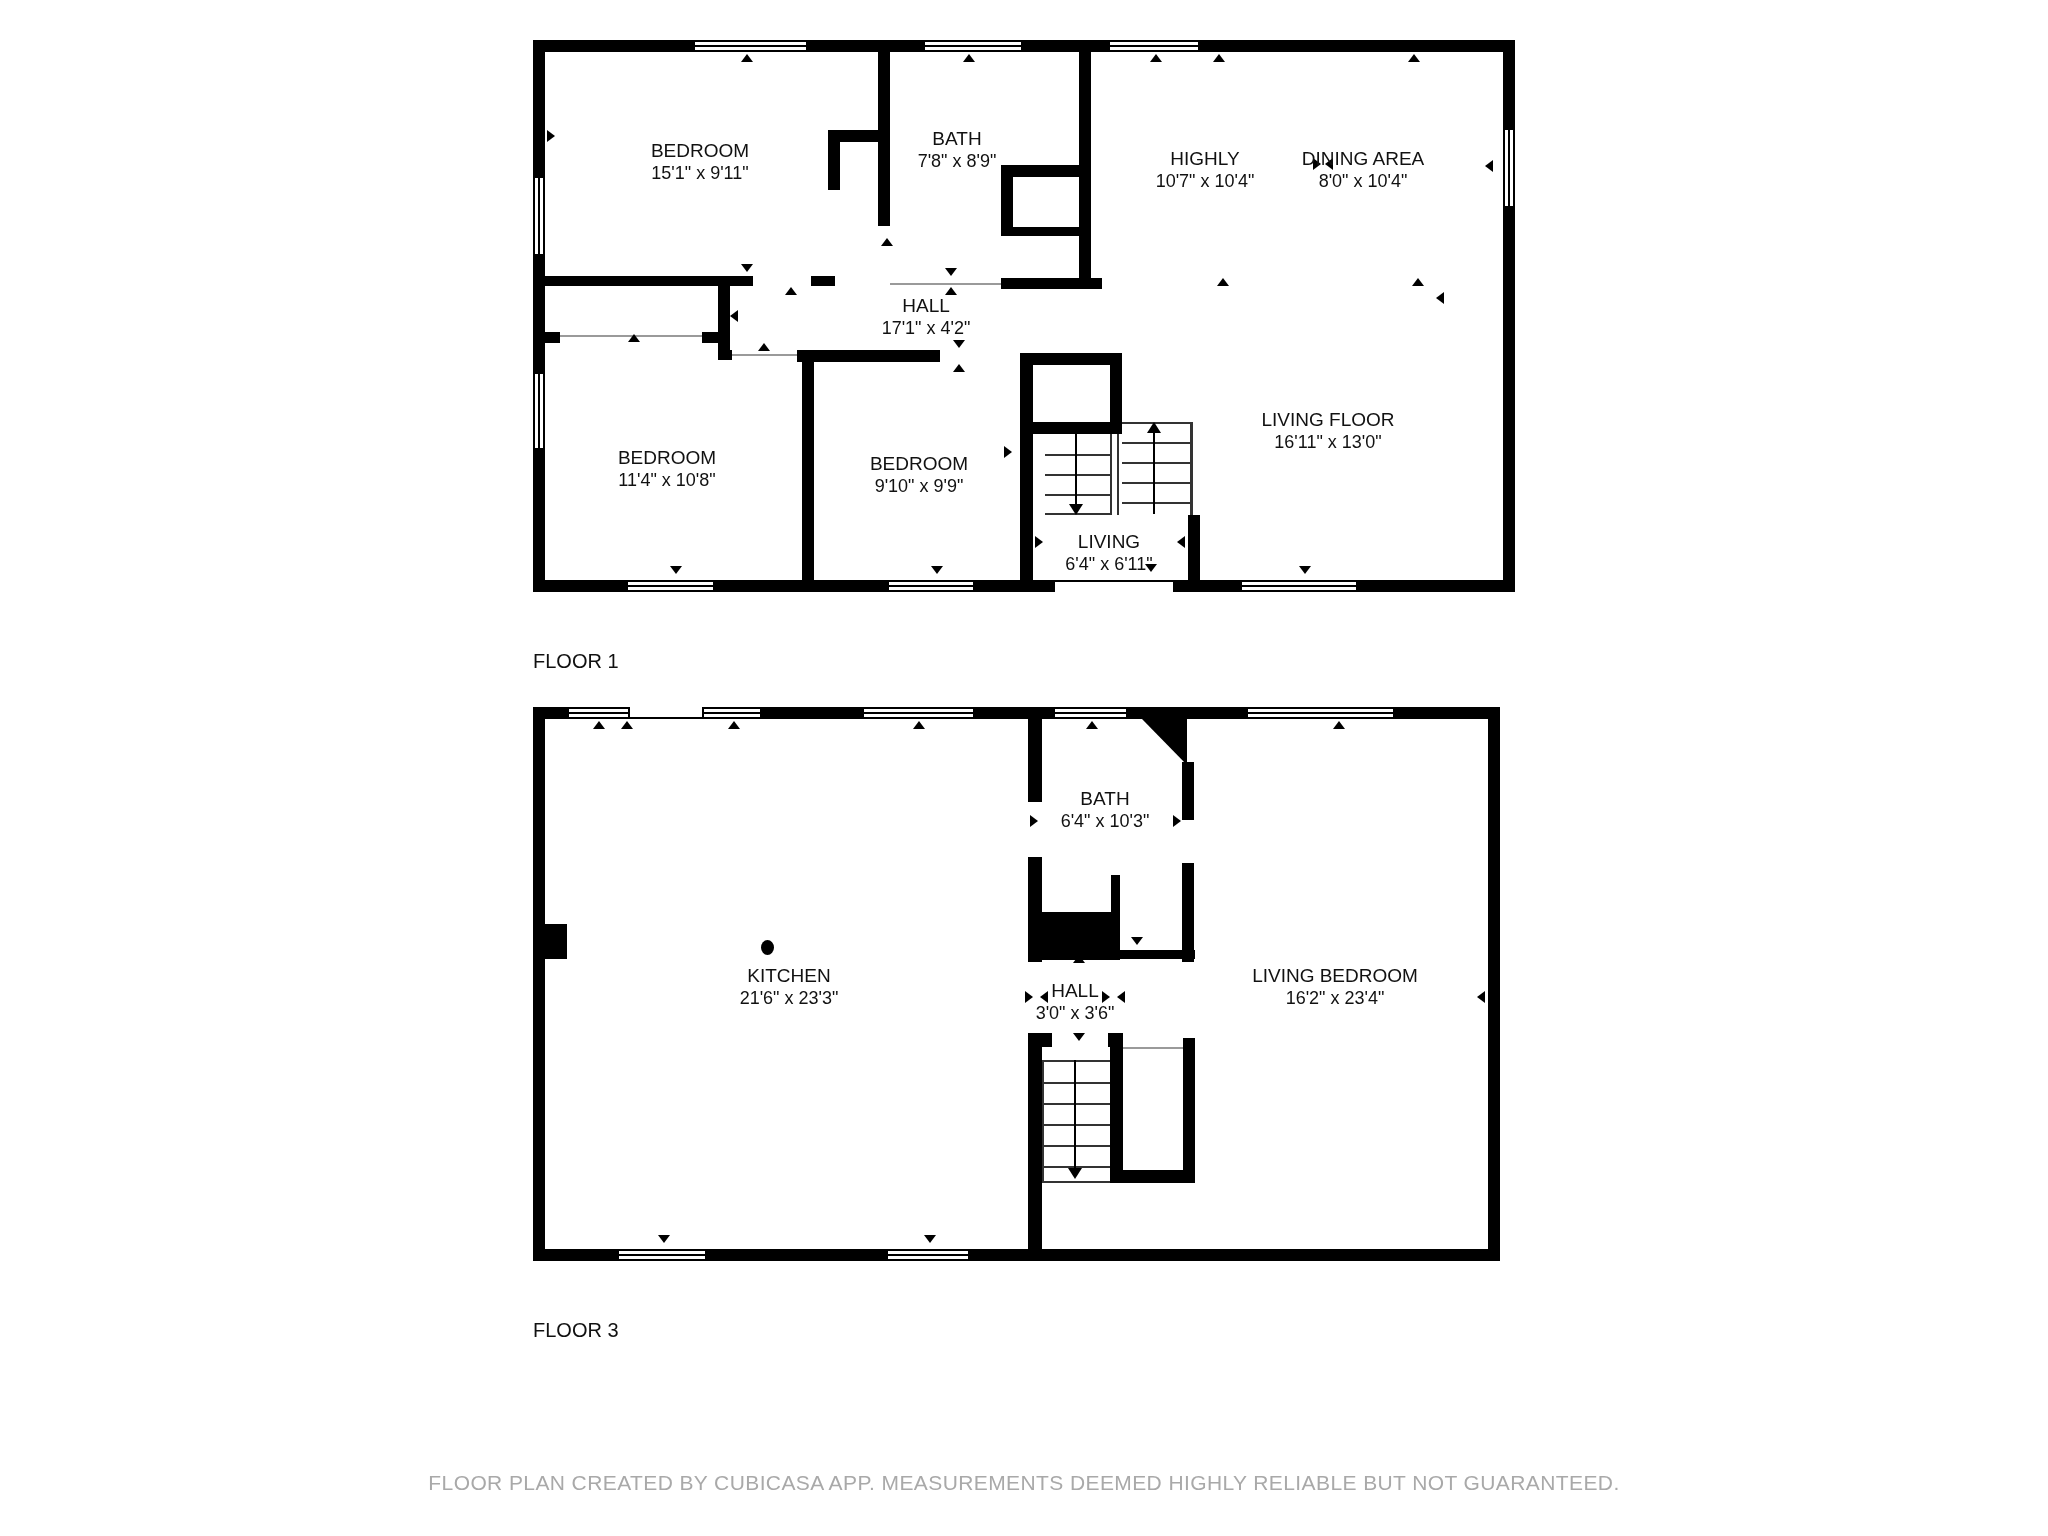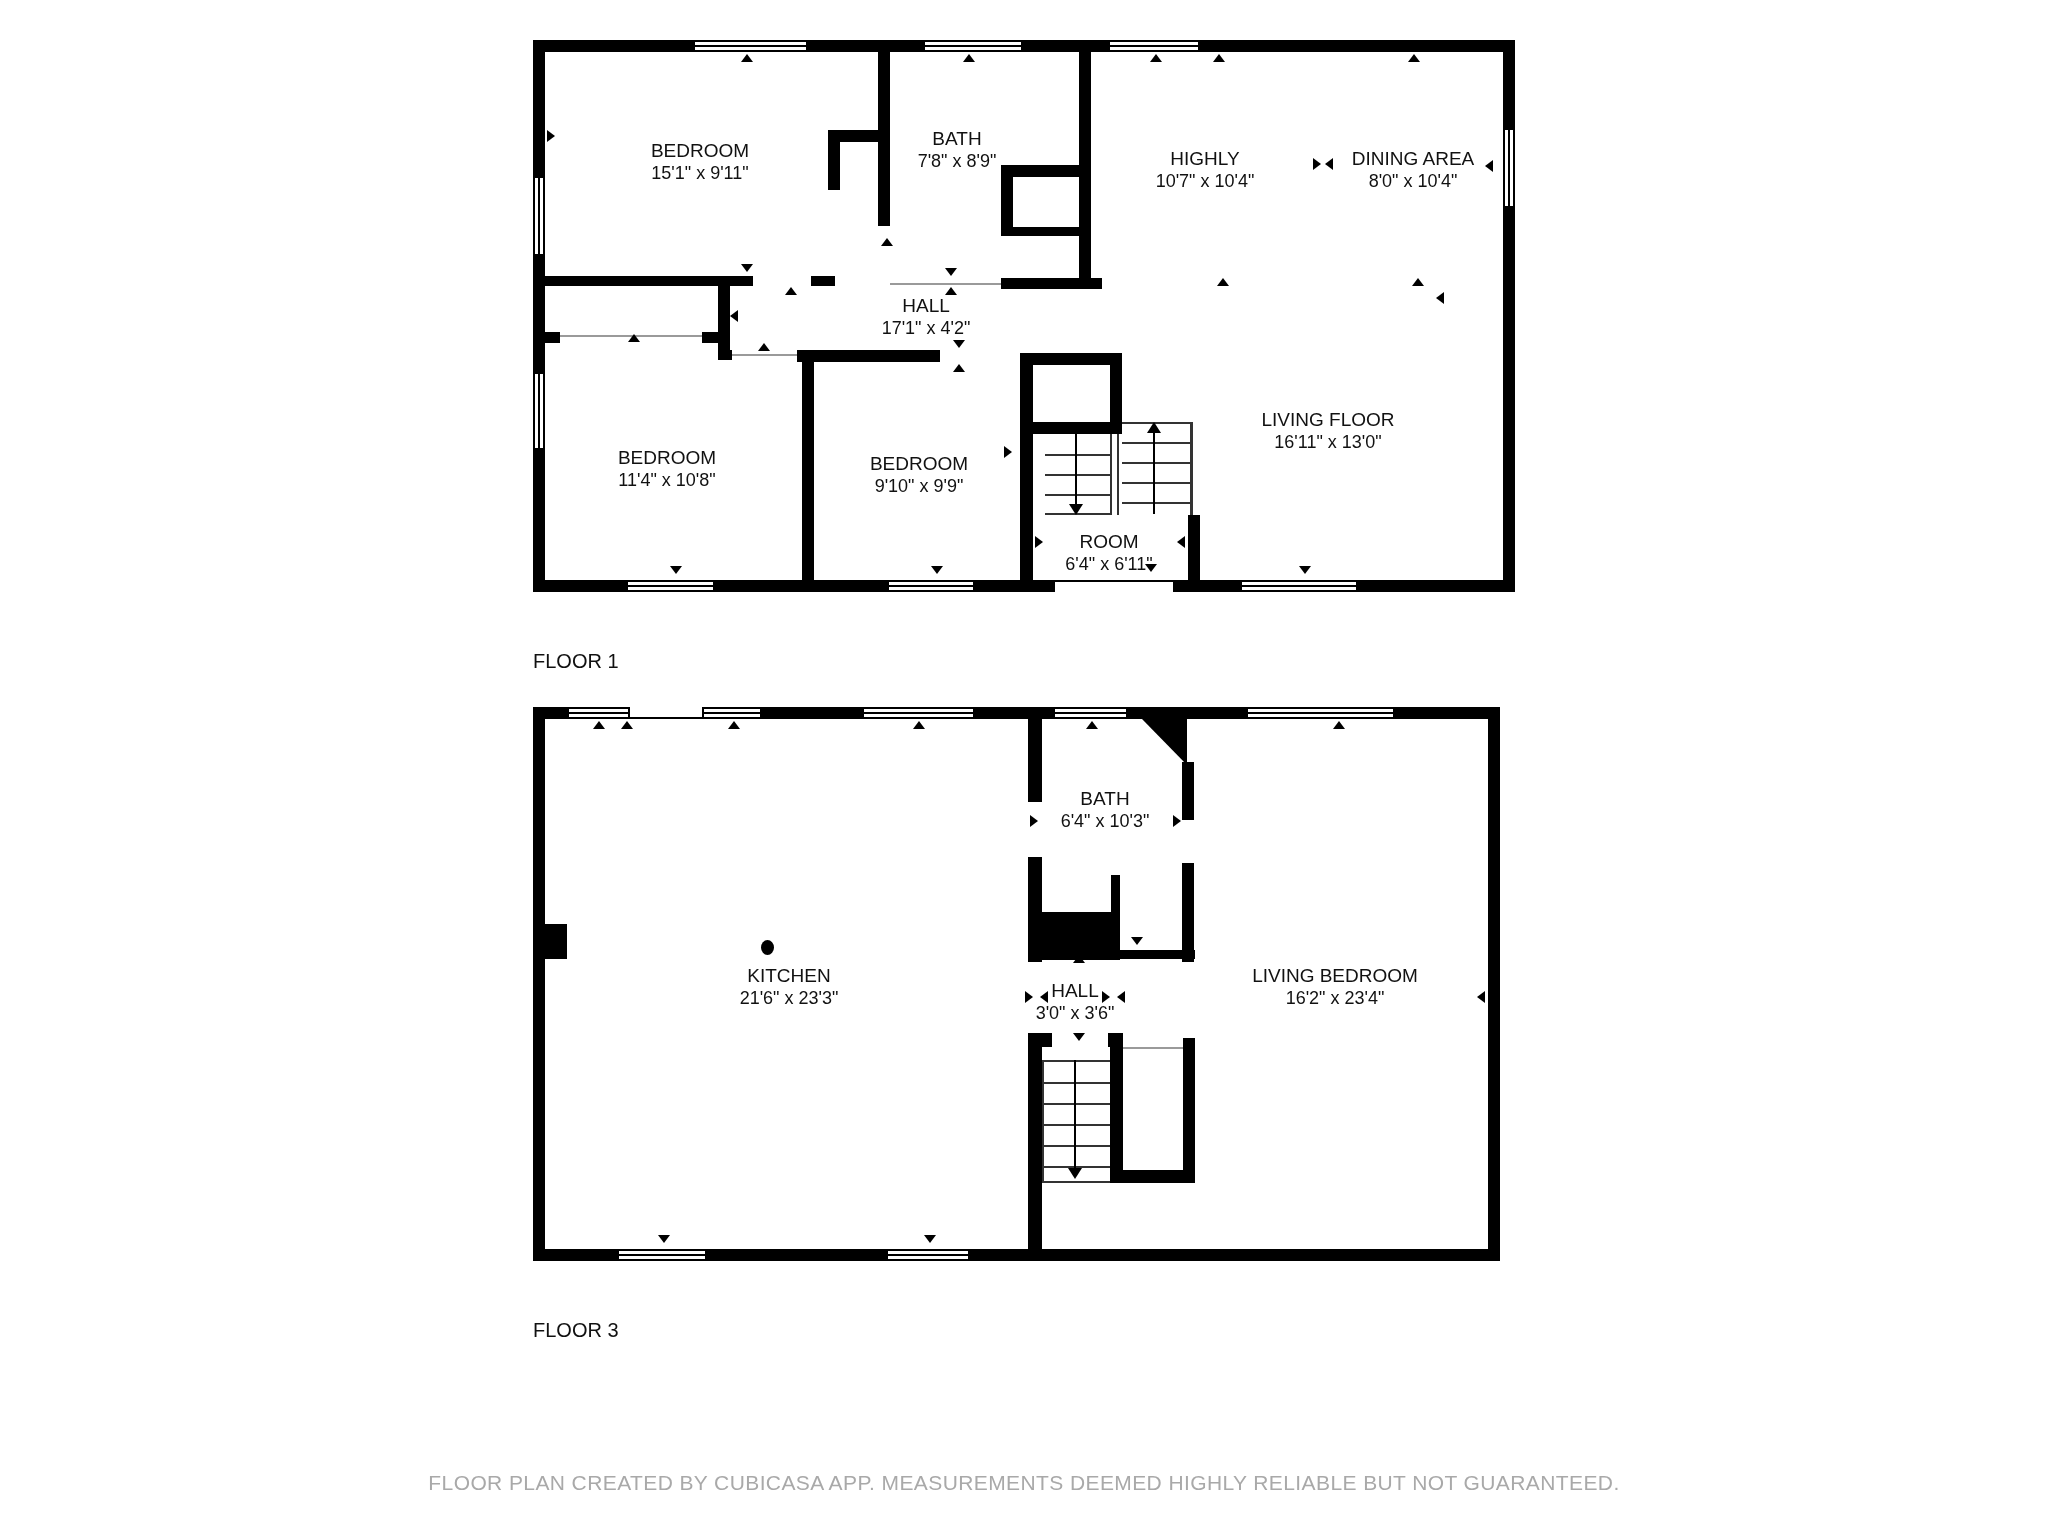--- a/index.html
+++ b/index.html
@@ -127,42 +127,42 @@
     <div class="dims">15'1" x 9'11"</div>
   </div>
   <div class="room" style="left:424px;top:110px">
     <div>BATH</div>
     <div class="dims">7'8" x 8'9"</div>
   </div>
   <div class="room" style="left:672px;top:130px">
     <div>HIGHLY</div>
     <div class="dims">10'7" x 10'4"</div>
   </div>
-  <div class="room" style="left:880px;top:130px">
+  <div class="room" style="left:830px;top:130px">
     <div>DINING AREA</div>
     <div class="dims">8'0" x 10'4"</div>
   </div>
   <div class="room" style="left:393px;top:277px">
     <div>HALL</div>
     <div class="dims">17'1" x 4'2"</div>
   </div>
   <div class="room" style="left:134px;top:429px">
     <div>BEDROOM</div>
     <div class="dims">11'4" x 10'8"</div>
   </div>
   <div class="room" style="left:386px;top:435px">
     <div>BEDROOM</div>
     <div class="dims">9'10" x 9'9"</div>
   </div>
   <div class="room" style="left:795px;top:391px">
     <div>LIVING FLOOR</div>
     <div class="dims">16'11" x 13'0"</div>
   </div>
   <div class="room" style="left:576px;top:513px">
-    <div>ROOM</div>
+    <div>LIVING</div>
     <div class="dims">6'4" x 6'11"</div>
   </div>
 </div>
 
 <div class="floor-label" style="left:533px;top:650px">FLOOR 1</div>
 
 <div class="plan" style="left:533px;top:707px;width:967px;height:554px">
 
   <div class="w" style="left:0;top:0;width:967px;height:12px"></div>
   <div class="w" style="left:0;top:542px;width:967px;height:12px"></div>

